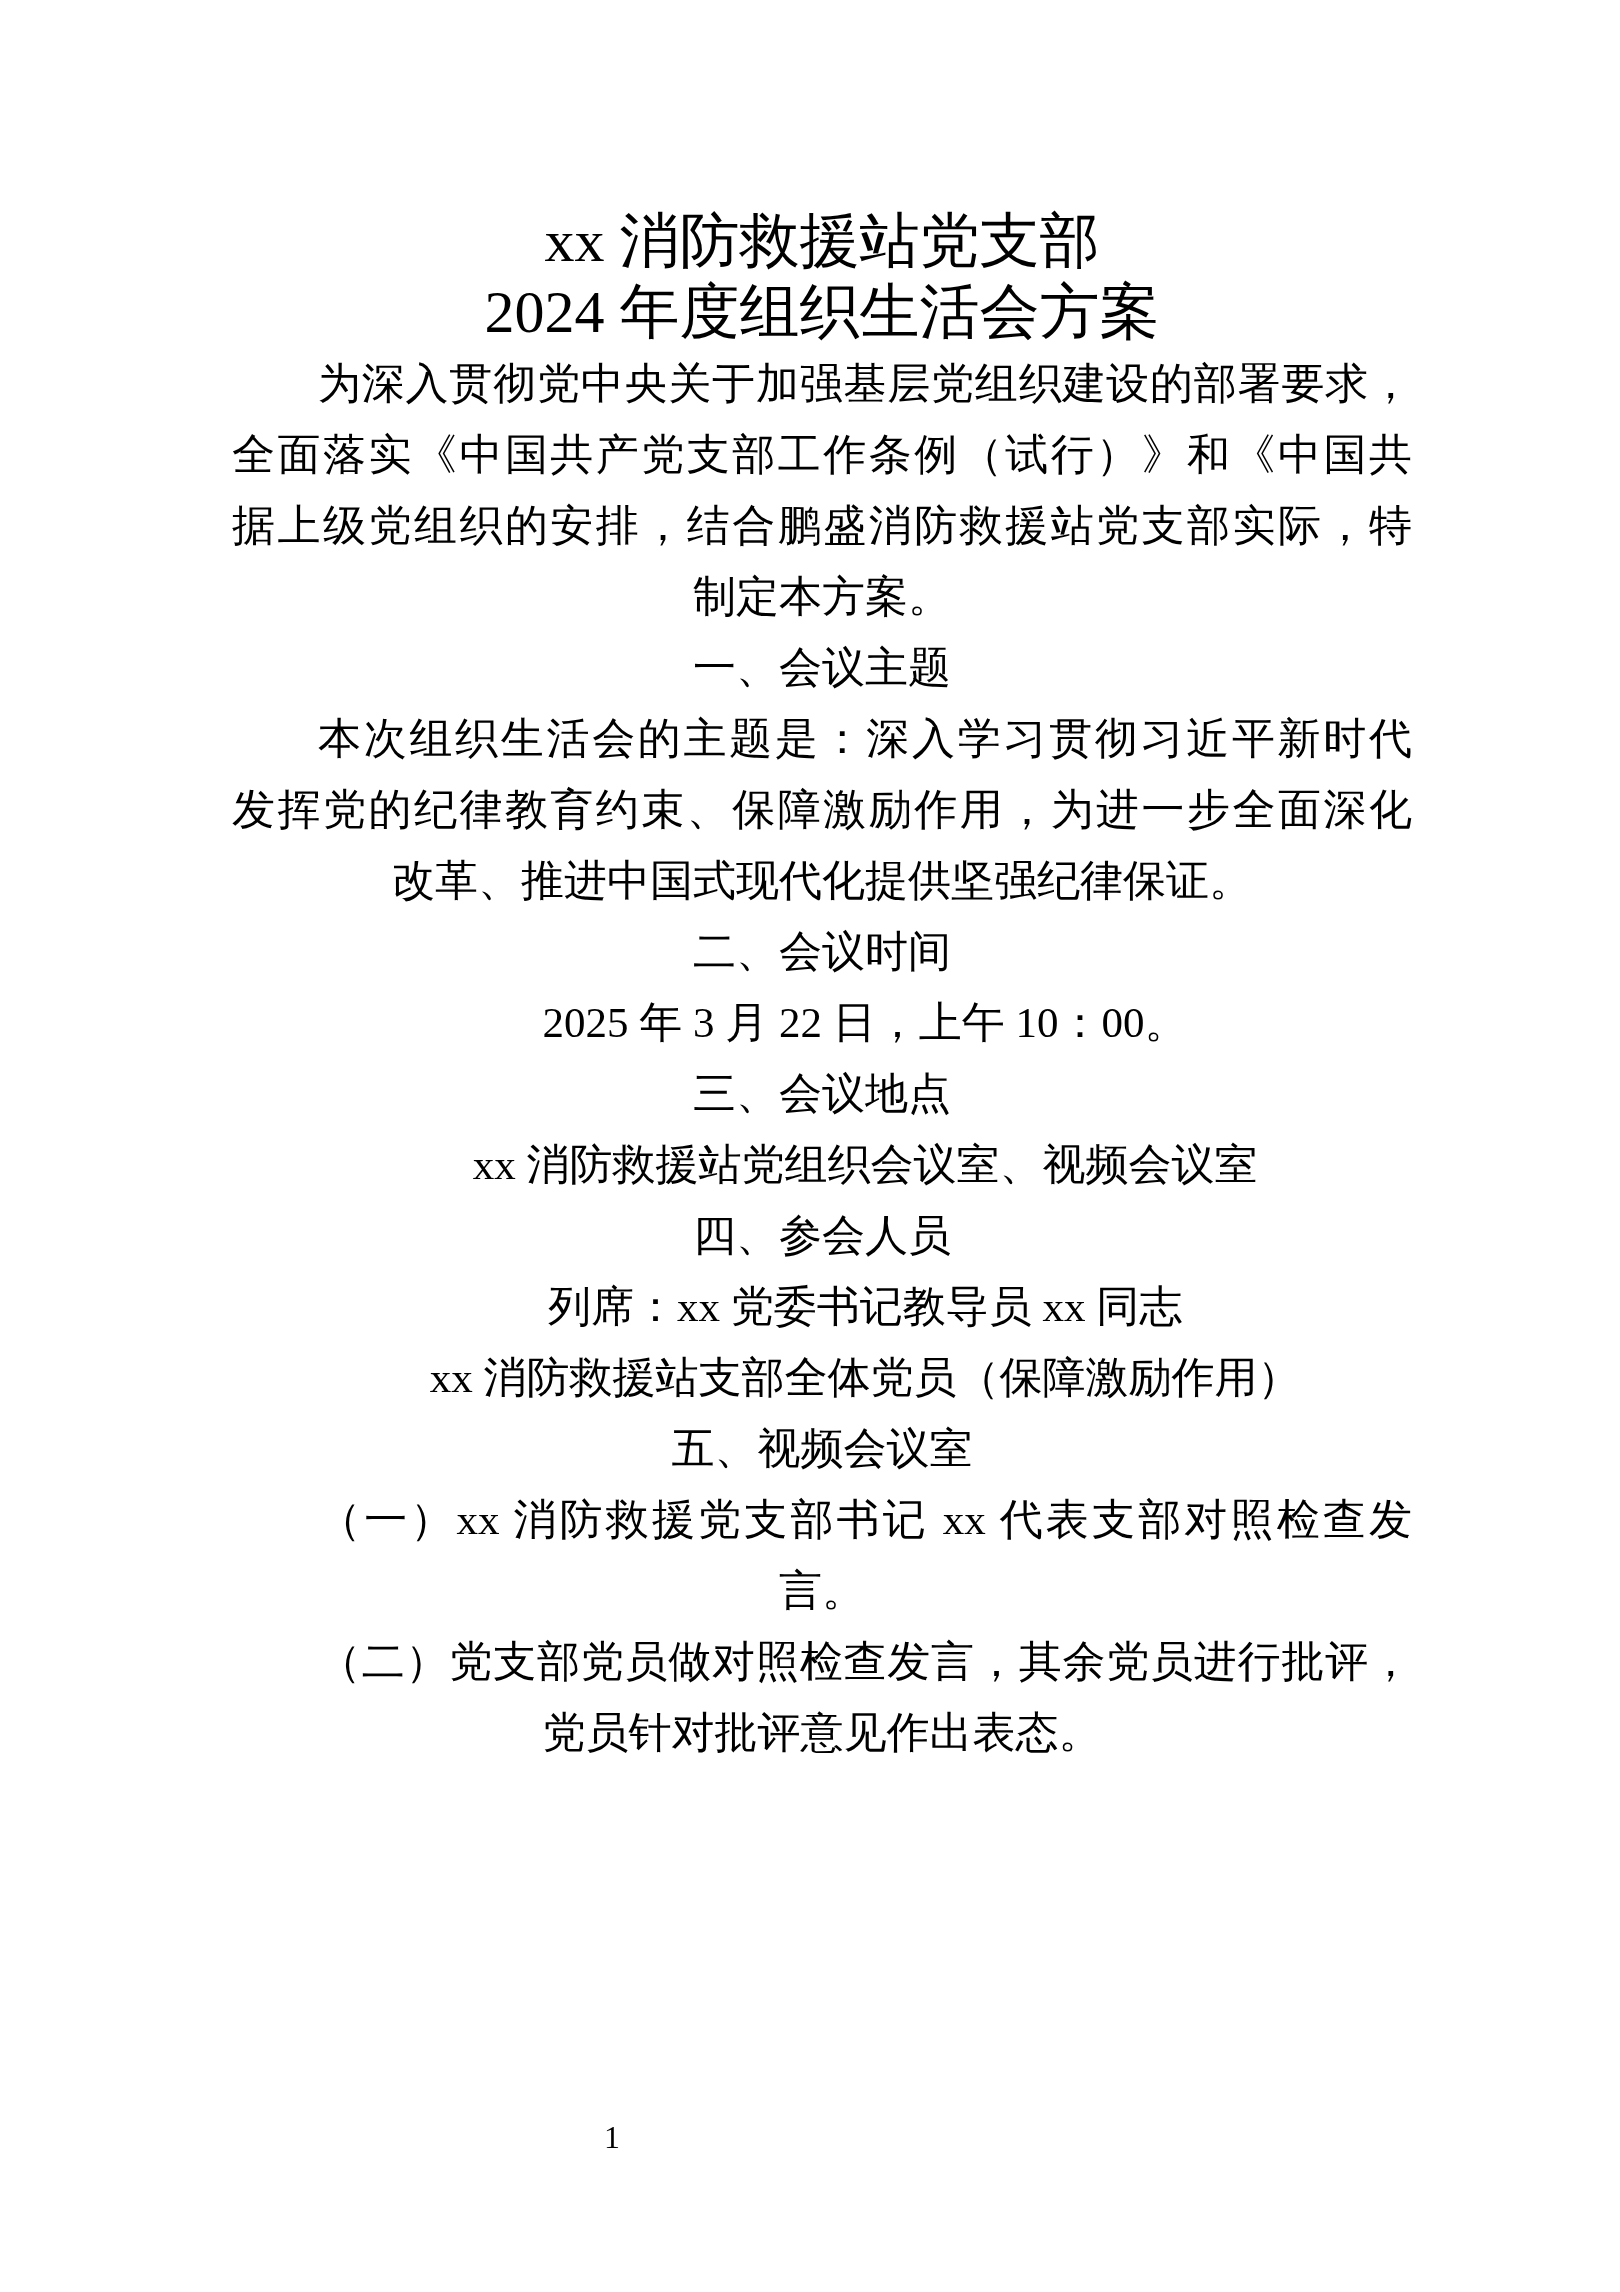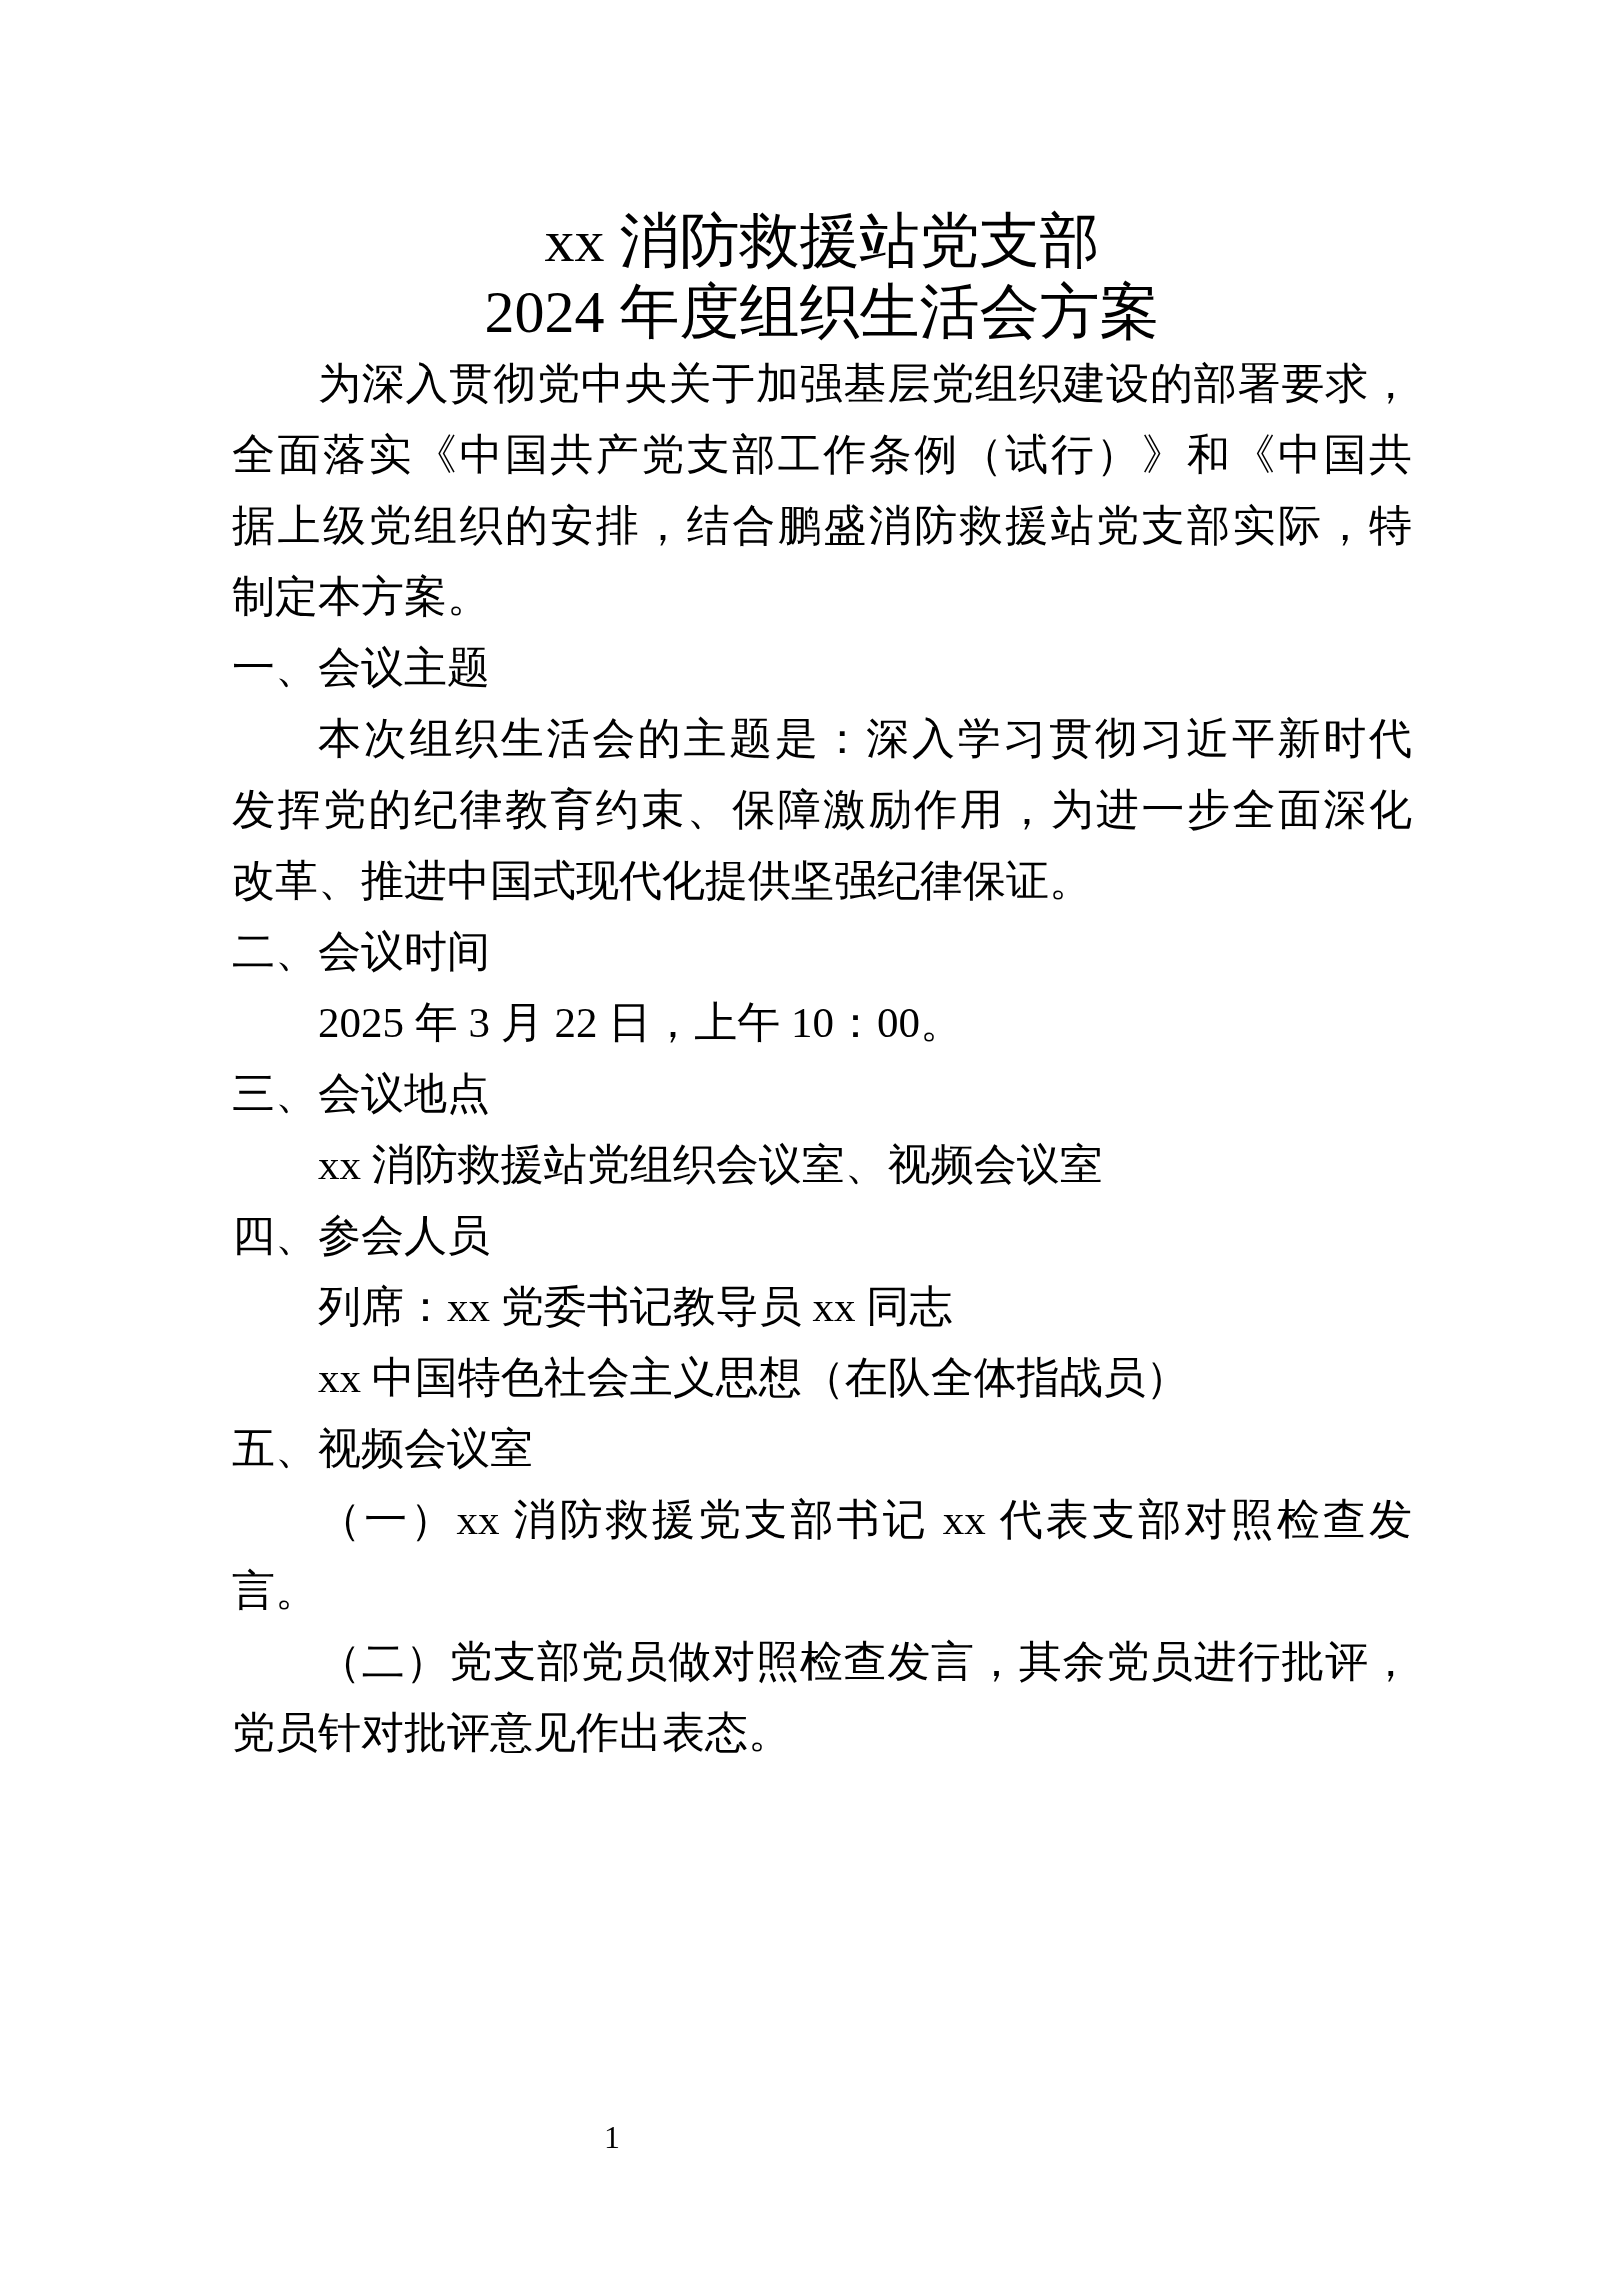--- a/index.html
+++ b/index.html
@@ -36,21 +36,21 @@
     font-size: 60px;
     line-height: 71px;
     height: 71px;
     white-space: nowrap;
     font-weight: 400;
   }
   .line {
     font-size: 43px;
     line-height: 71px;
     height: 71px;
-    text-align: left;
+    text-align: center;
   }
   .ind {
     padding-left: 86px;
   }
   .just {
     text-align: justify;
     text-align-last: justify;
   }
   .page-number {
     position: absolute;
@@ -85,21 +85,21 @@
     <div class="line">改革、推进中国式现代化提供坚强纪律保证。</div>
 
     <div class="line">二、会议时间</div>
     <div class="line ind">2025 年 3 月 22 日，上午 10：00。</div>
 
     <div class="line">三、会议地点</div>
     <div class="line ind">xx 消防救援站党组织会议室、视频会议室</div>
 
     <div class="line">四、参会人员</div>
     <div class="line ind">列席：xx 党委书记教导员 xx 同志</div>
-    <div class="line ind">xx 中国特色社会主义思想（在队全体指战员）</div>
+    <div class="line ind">xx 消防救援站支部全体党员（保障激励作用）</div>
 
     <div class="line">五、视频会议室</div>
     <div class="line ind just">（一）xx 消防救援党支部书记 xx 代表支部对照检查发</div>
     <div class="line">言。</div>
     <div class="line ind just">（二）党支部党员做对照检查发言，其余党员进行批评，</div>
     <div class="line">党员针对批评意见作出表态。</div>
 
   </div>
 
   <div class="page-number">1</div>

